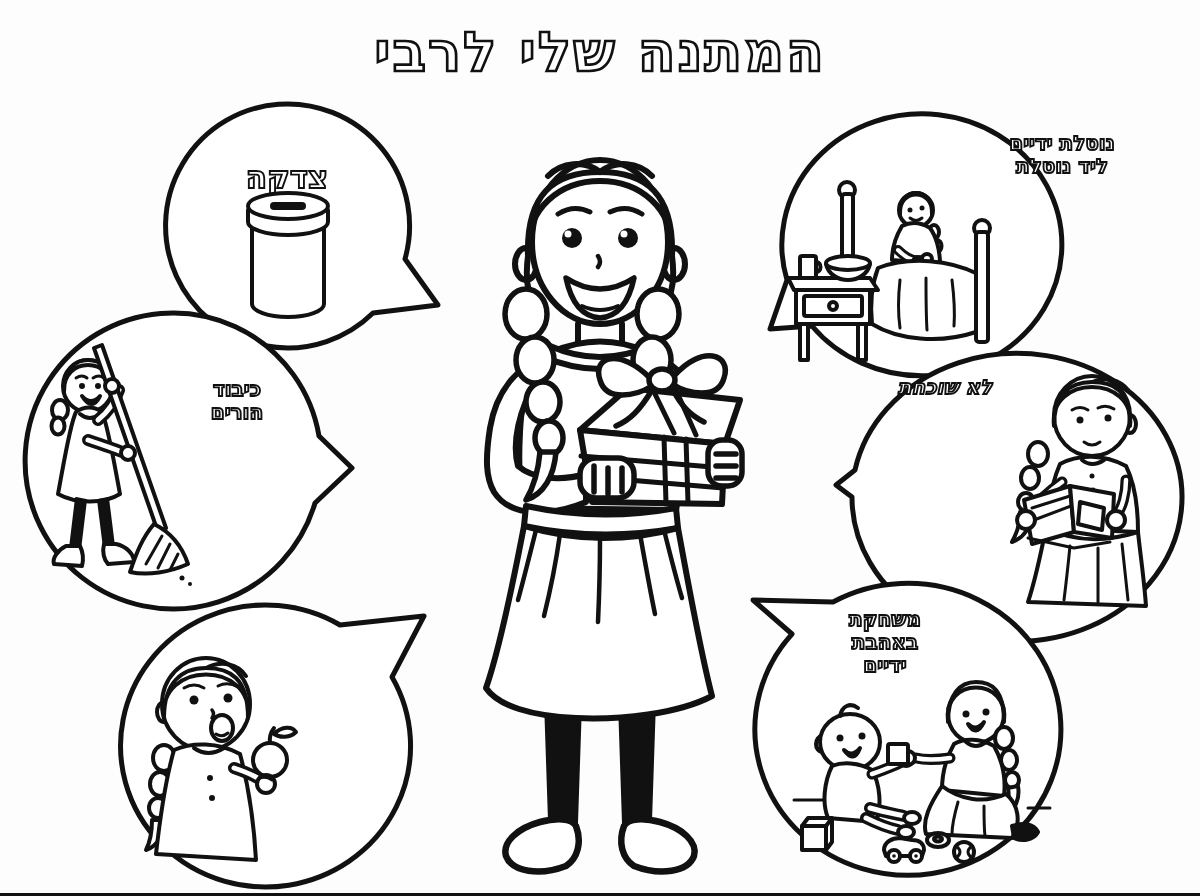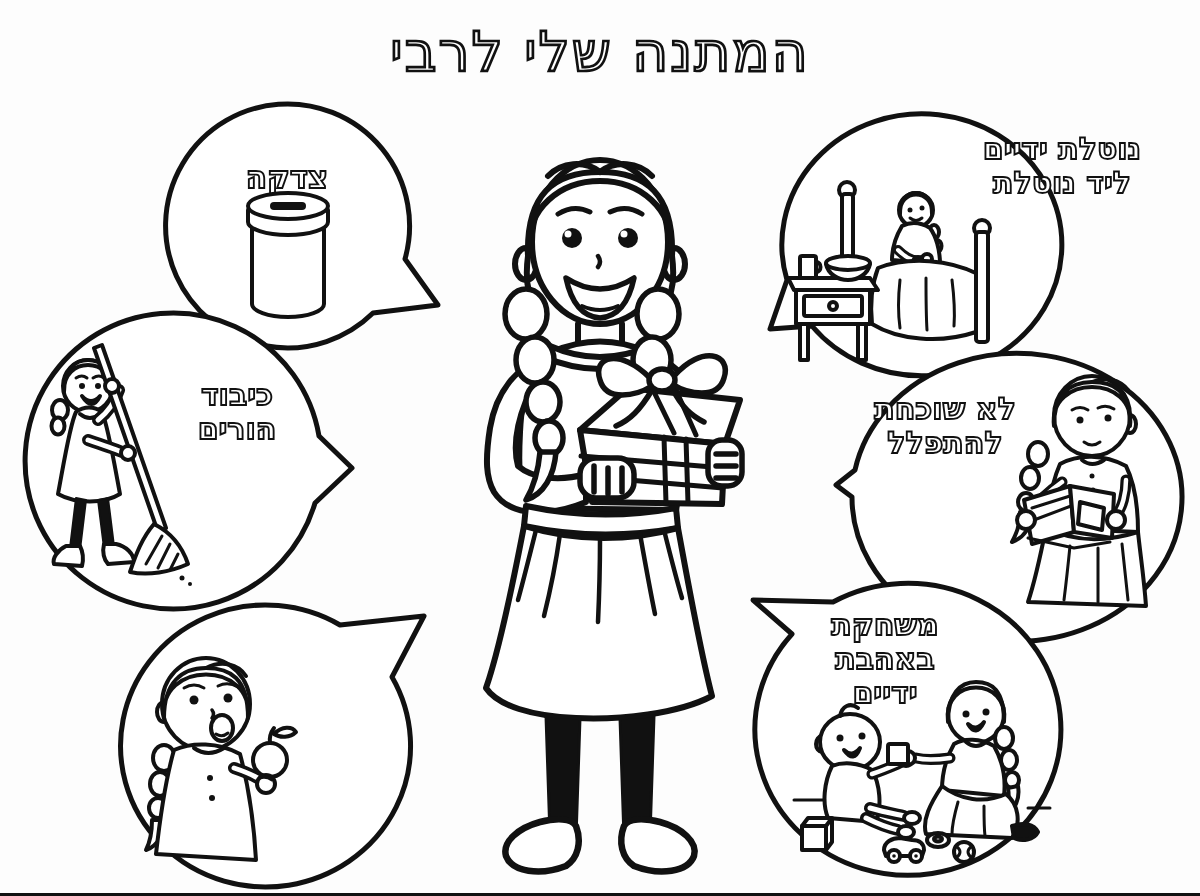--- a/index.html
+++ b/index.html
@@ -5,24 +5,24 @@
   html,body{margin:0;padding:0;}
   body{
     width:1200px;height:896px;position:relative;overflow:hidden;
     background:#fdfdfd;
     font-family:"DejaVu Sans","Liberation Sans",sans-serif;
   }
   .abs{position:absolute;}
   svg{display:block;}
   .label{
     font-weight:bold;color:#111;text-align:center;line-height:1.14;
-    direction:rtl;font-size:30px;letter-spacing:0px;
+    direction:rtl;font-size:20px;letter-spacing:0px;
   }
   .title{
-    font-weight:normal;color:#111;text-align:center;direction:rtl;
+    font-weight:bold;color:#111;text-align:center;direction:rtl;
     font-size:55px;letter-spacing:2px;
   }
   @supports (-webkit-text-stroke: 2px #111111){
     .label{color:#ffffff;-webkit-text-stroke:1.9px #111111;}
     .title{color:#ffffff;-webkit-text-stroke:2.7px #111111;}
   }
   .lbl-lg{font-size:31px;}
   #bottom-edge{left:0;right:0;bottom:0;height:3px;background:#111;}
 </style>
 </head>
@@ -275,23 +275,22 @@
       <rect x="20" y="84" width="16" height="22" rx="2"></rect>
       <path fill="none" d="M36,90 C42,90 42,100 36,100"></path>
     </g>
     <g>
       <path d="M46,92 C48,102 58,108 68,108 C78,108 88,102 90,92 Z"></path>
       <ellipse cx="68" cy="91" rx="22" ry="7"></ellipse>
     </g>
   </g>
 </svg>
 
-<div class="abs label" style="left:856px;top:392px;width:178px;">
+<div class="abs label" style="left:856px;top:376px;width:178px;font-style:italic;">
   <div>לא שוכחת</div>
-  <div>להתפלל</div>
 </div>
 <svg class="abs" style="left:986px;top:362px;" width="182" height="252" viewBox="0 0 182 252">
   <g fill="#ffffff" stroke="#111111" stroke-width="4" stroke-linecap="round" stroke-linejoin="round">
     <g>
       <ellipse cx="52" cy="92" rx="10" ry="12"></ellipse>
         <ellipse cx="44" cy="116" rx="9" ry="11"></ellipse>
       <ellipse cx="40" cy="140" rx="8" ry="9"></ellipse>
       <path d="M34,150 C34,164 30,172 26,180 C38,176 46,164 46,150 Z"></path>
     </g>
     <ellipse cx="144" cy="62" rx="6" ry="9"></ellipse>

